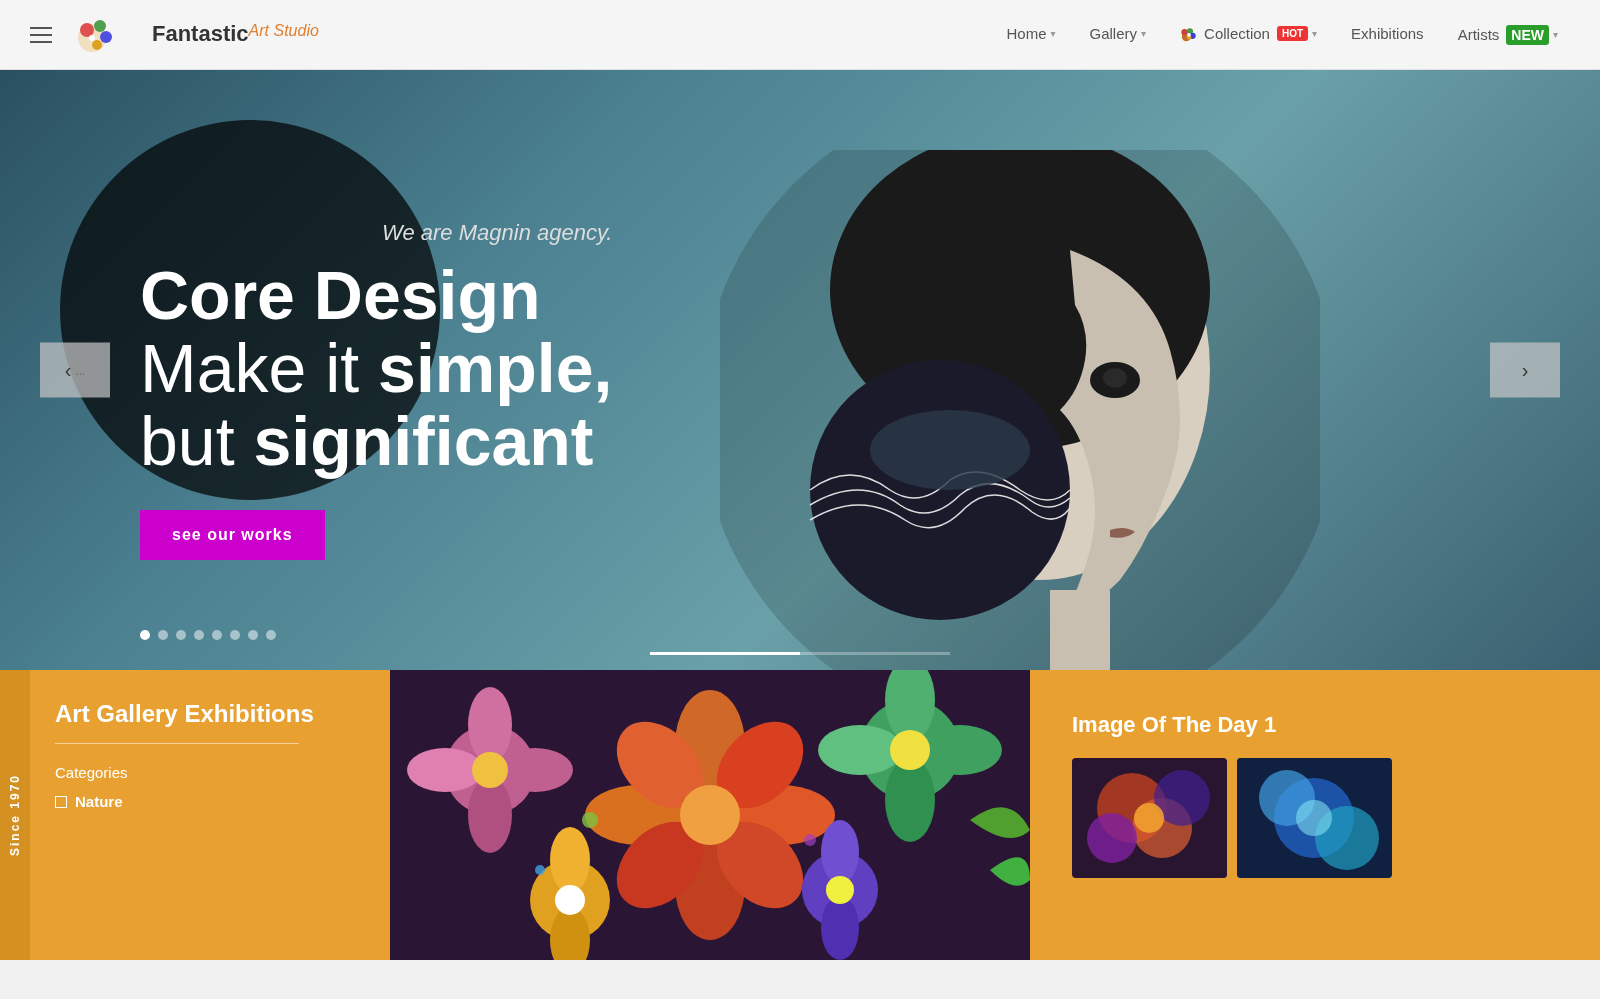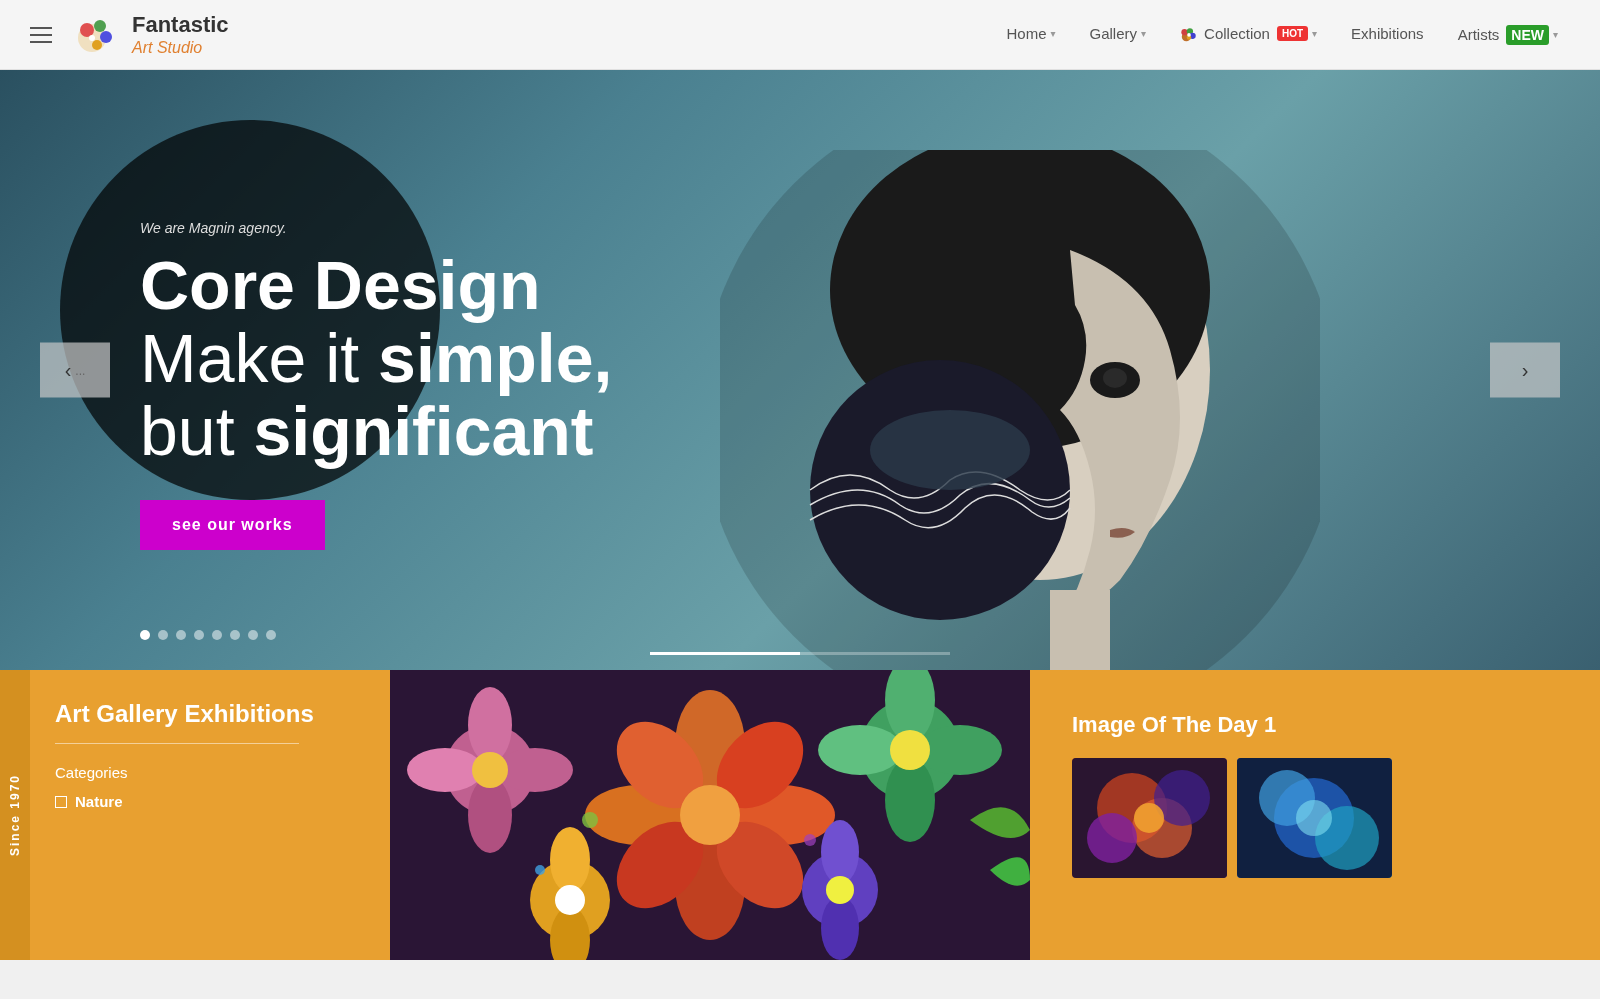--- a/index.html
+++ b/index.html
@@ -38,22 +38,23 @@
       display: flex;
       align-items: center;
       gap: 10px;
     }
     .logo-icon {
       width: 50px;
       height: 50px;
     }
     .logo-text {
       display: flex;
-      flex-direction: column;
+      flex-direction: row;
       line-height: 1.2;
+      margin-left: 20px;
     }
     .logo-fantastic {
       font-size: 22px;
       font-weight: bold;
       color: #333;
     }
     .logo-art-studio {
       font-size: 16px;
       color: #e08030;
       font-style: italic;
@@ -133,24 +134,25 @@
       height: 520px;
     }
     .hero-content {
       position: absolute;
       top: 150px;
       left: 140px;
       color: white;
       z-index: 5;
     }
     .hero-subtitle {
-      font-size: 14px;
+      font-size: 22px;
       margin-bottom: 15px;
       font-style: italic;
       color: #ddd;
+      text-align: right;
     }
     .hero-title-line1 {
       font-size: 68px;
       font-weight: 900;
       line-height: 1;
       margin-bottom: 5px;
     }
     .hero-title-line2 {
       font-size: 68px;
       font-weight: 300;

